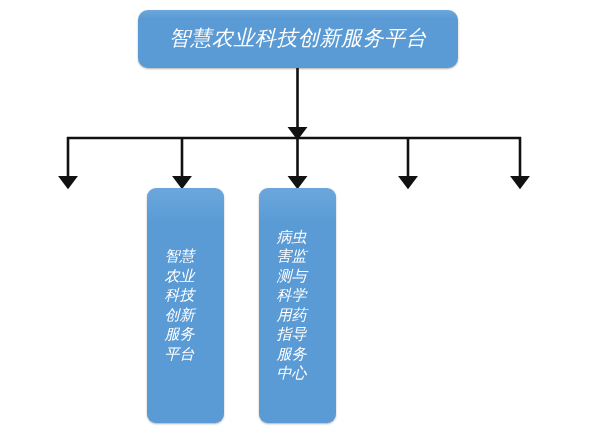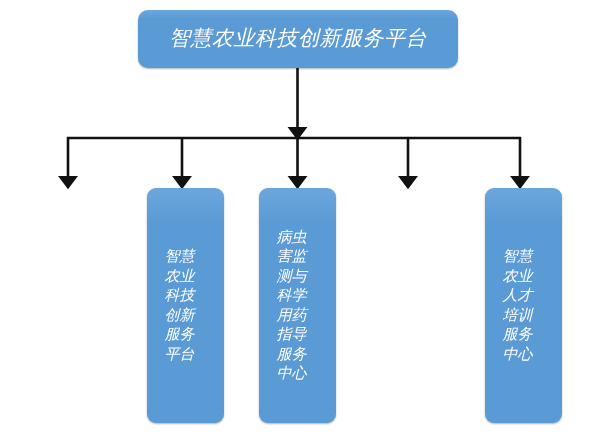--- a/index.html
+++ b/index.html
@@ -105,17 +105,14 @@
 
   <div class="node node-child child-2">
     <span class="node-label">智慧农业科技创新服务平台</span>
   </div>
 
   <div class="node node-child child-3">
     <span class="node-label">病虫害监测与科学用药指导服务中心</span>
   </div>
 
 
-  <div class="node node-child child-5">
-    <span class="node-label">智慧农业人才培训服务中心</span>
-  </div>
 
 </div>
 
 </body></html>

